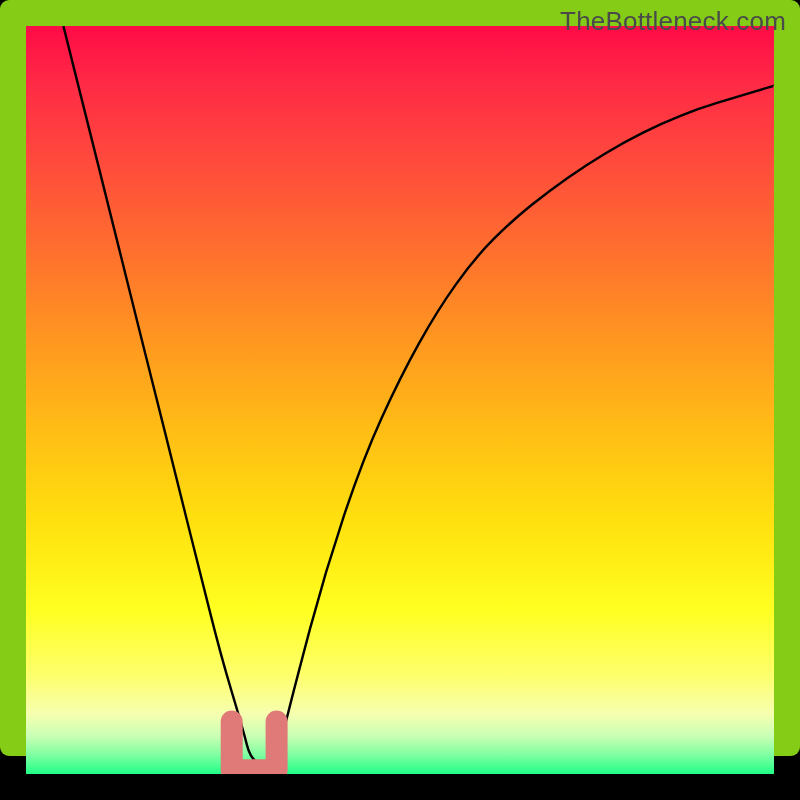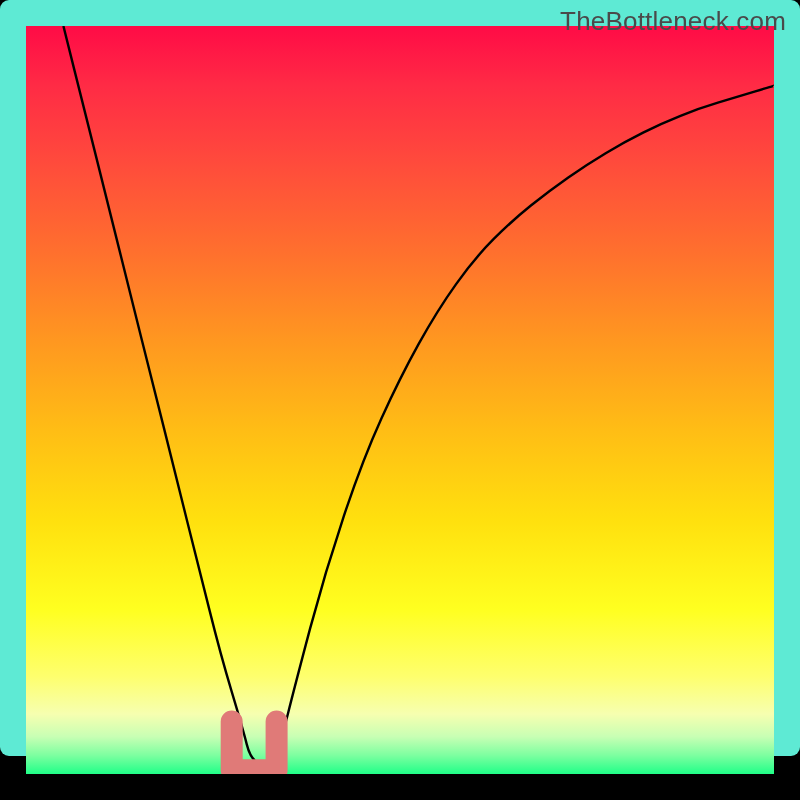--- a/index.html
+++ b/index.html
@@ -1,21 +1,21 @@
 <!DOCTYPE html>
 <html><head>
 <meta charset="utf-8">
 <style>
   * { margin: 0; padding: 0; box-sizing: border-box; }
   html, body { width: 800px; height: 800px; overflow: hidden; background: #000; }
   .frame {
     position: relative;
     width: 800px;
     height: 756px;
-    background: #5eead4;
+    background: #84cc16;
     border-radius: 9px;
   }
   .plot-area {
     position: absolute;
     left: 26px;
     top: 26px;
     width: 748px;
     height: 748px;
     background: linear-gradient(to bottom,
       #ff0b46 0%,

